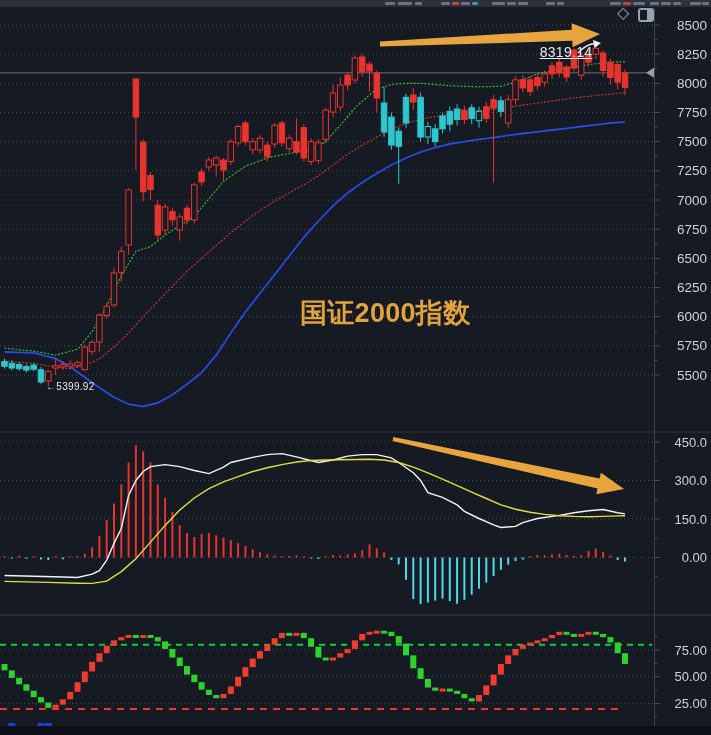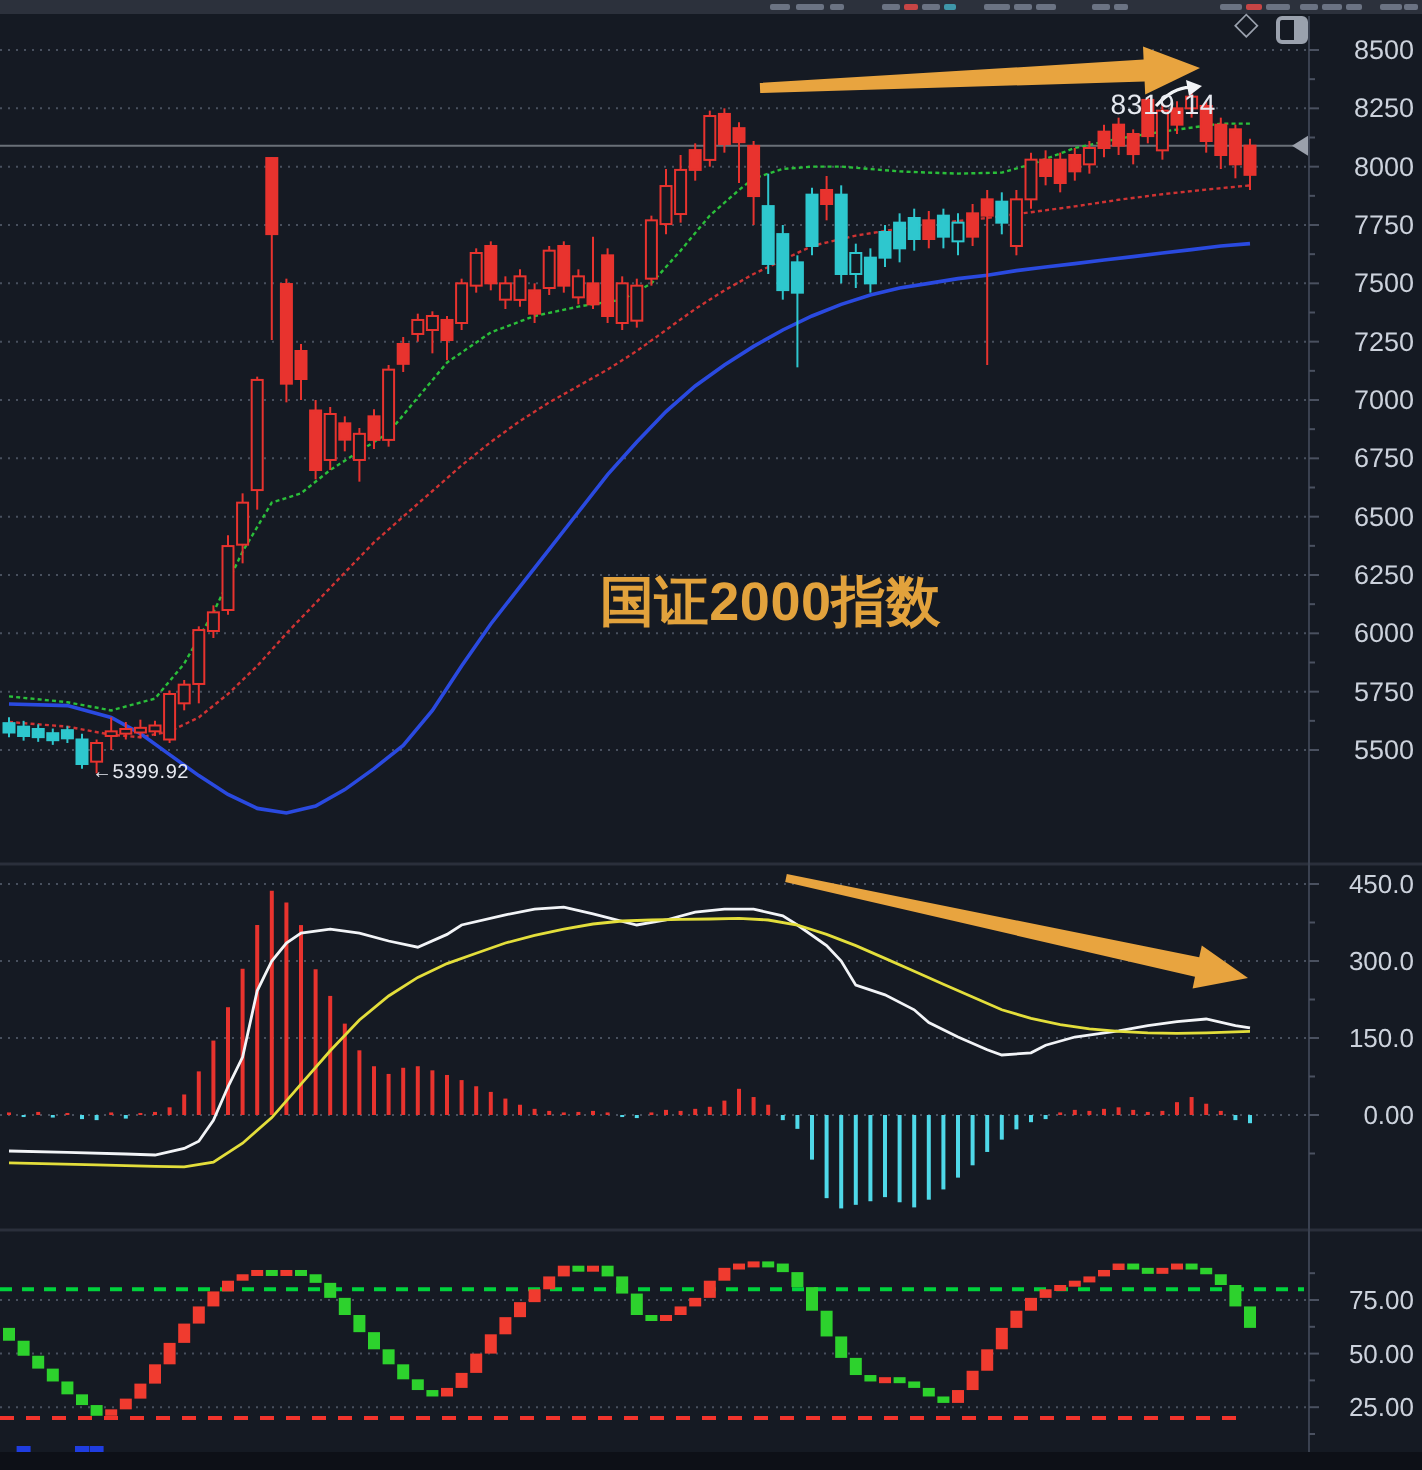--- a/index.html
+++ b/index.html
@@ -2,23 +2,23 @@
 <html><head>
 <meta charset="utf-8">
 <style>
   html,body{margin:0;padding:0;background:#0d1017;}
   .app{position:relative;width:711px;height:726px;background:#151a23;overflow:hidden;
        font-family:"Liberation Sans",sans-serif;}
   .top-sliver{position:absolute;left:0;top:0;width:711px;height:7px;background:#2c313c;z-index:5;}
   .frag{position:absolute;top:2px;height:3px;border-radius:1px;}
   #chart-svg{position:absolute;left:0;top:0;z-index:1;}
   .overlay-label{position:absolute;z-index:4;color:#e6e9f0;font-size:14px;letter-spacing:0.3px;}
-  .high-label{left:524px;top:44px;width:84px;text-align:right;}
+  .high-label{left:524px;top:44px;width:84px;text-align:center;text-decoration:underline;}
   .low-label{left:46px;top:381px;font-size:10px;}
-  .chart-title{left:300px;top:283px;width:190px;font-size:27px;font-weight:bold;color:#e2a23c;z-index:4;}
+  .chart-title{left:300px;top:295px;width:190px;font-size:27px;font-weight:bold;color:#e2a23c;z-index:4;}
   .diamond-icon{position:absolute;left:617px;top:4px;font-size:16px;color:#9aa1ad;z-index:5;line-height:18px;}
   .panel-icon{position:absolute;left:638px;top:8px;width:12px;height:10px;border:2px solid #9aa1ad;
               border-radius:3px;z-index:5;}
   .panel-icon-fill{position:absolute;right:0;top:0;width:5px;height:10px;background:#9aa1ad;}
 </style>
 </head>
 <body>
 
 <div class="app">
   <div class="top-sliver" id="sliver">

